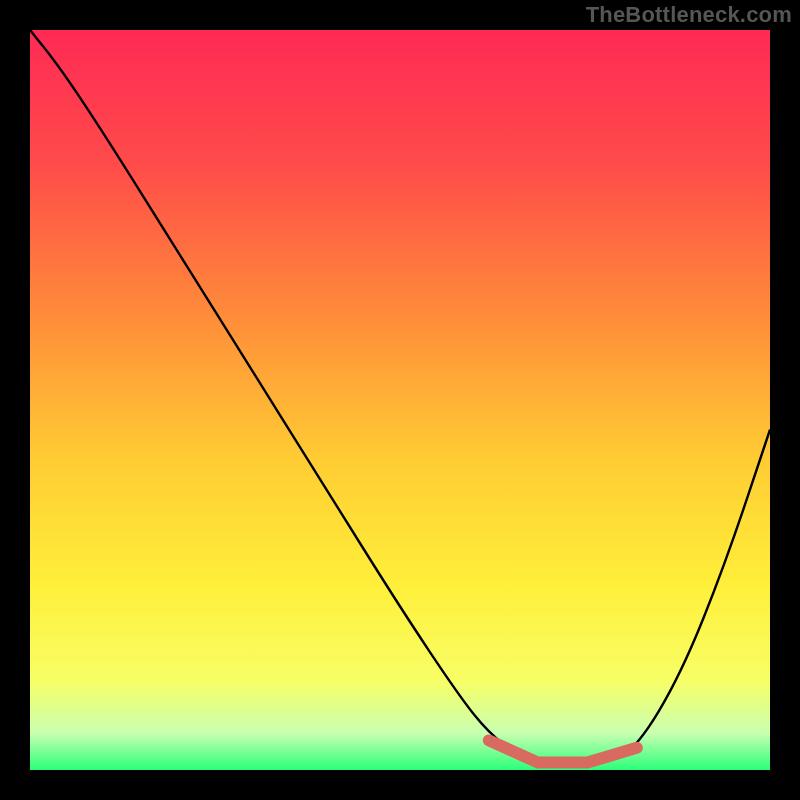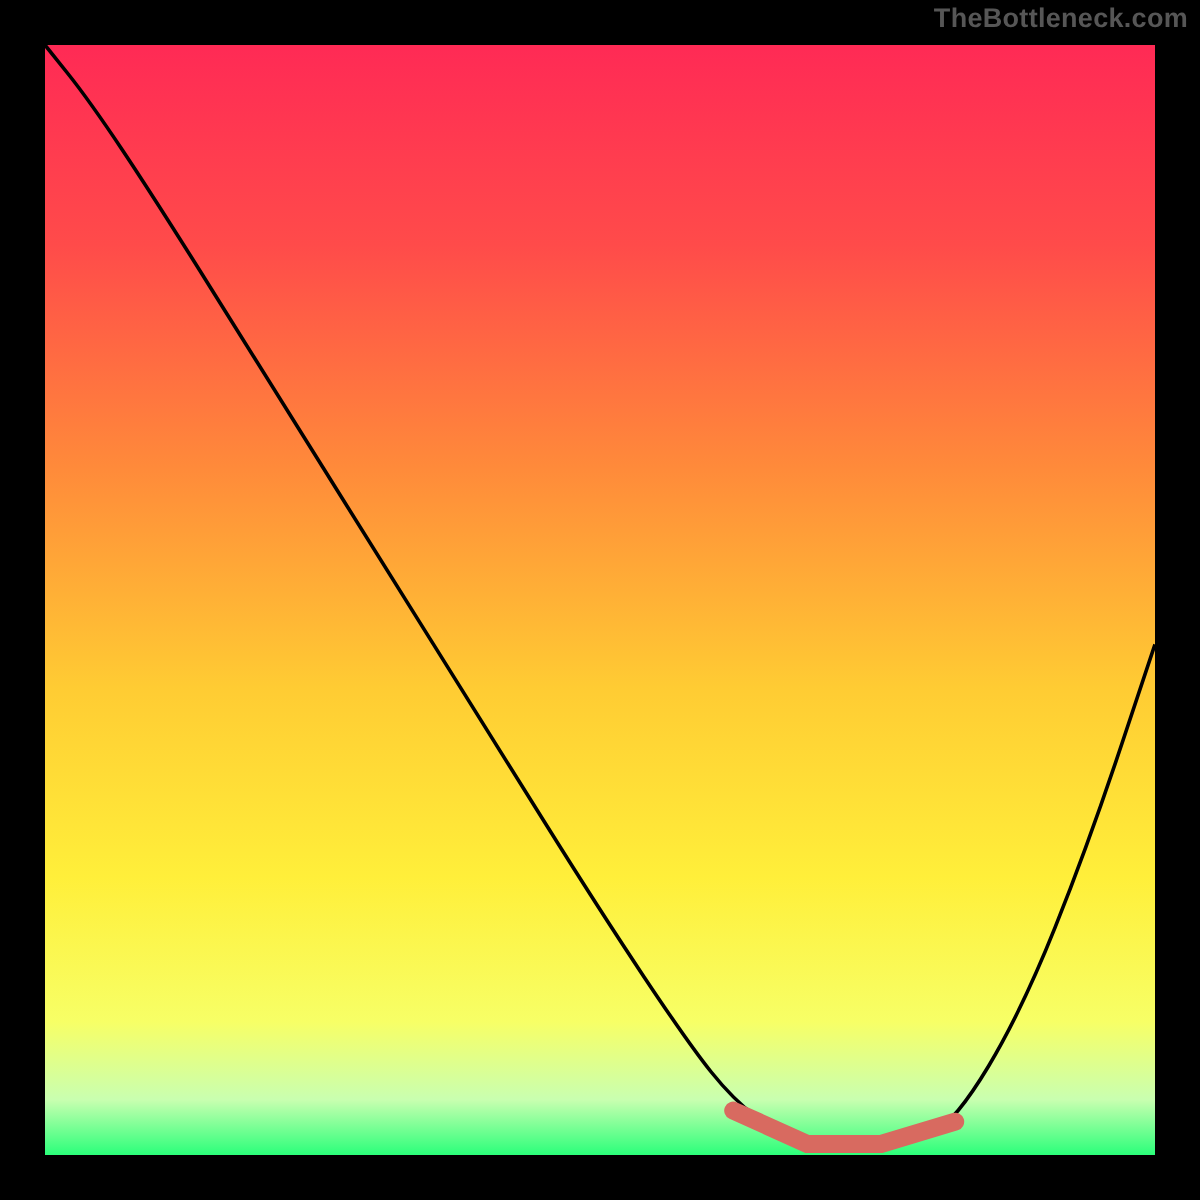--- a/index.html
+++ b/index.html
@@ -8,21 +8,21 @@
     position: relative;
     width: 800px;
     height: 800px;
     background: #000;
   }
   .attribution {
     position: absolute;
     top: 2px;
     right: 8px;
     font-family: Arial, Helvetica, sans-serif;
-    font-size: 18px;
+    font-size: 22px;
     font-weight: bold;
     color: #565656;
     letter-spacing: 0.2px;
   }
   .plot-area {
     position: absolute;
     left: 30px;
     top: 30px;
     width: 740px;
     height: 740px;

